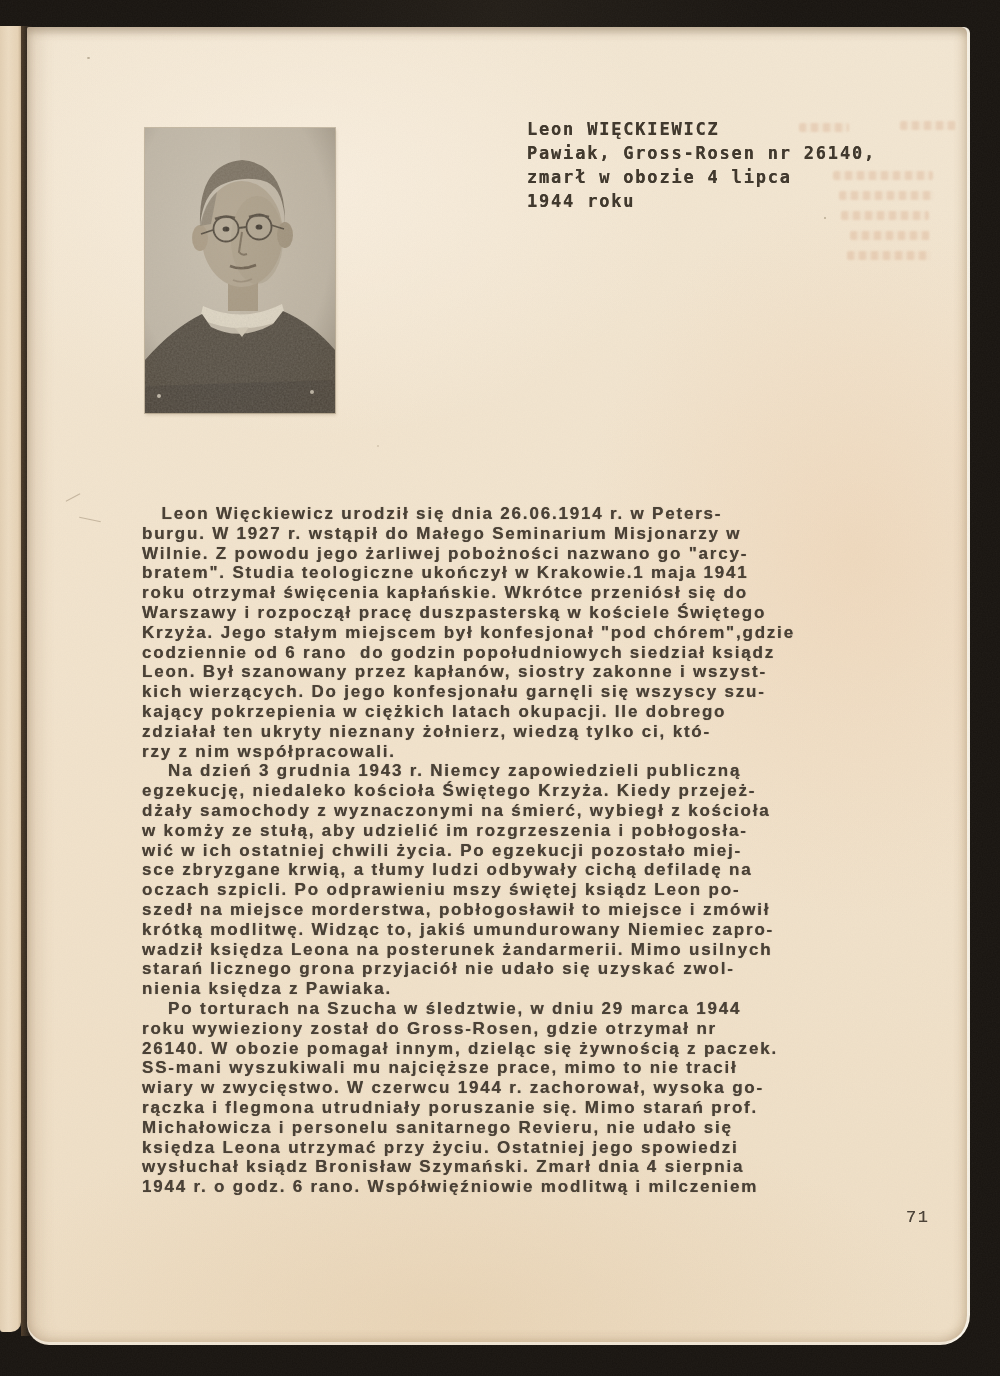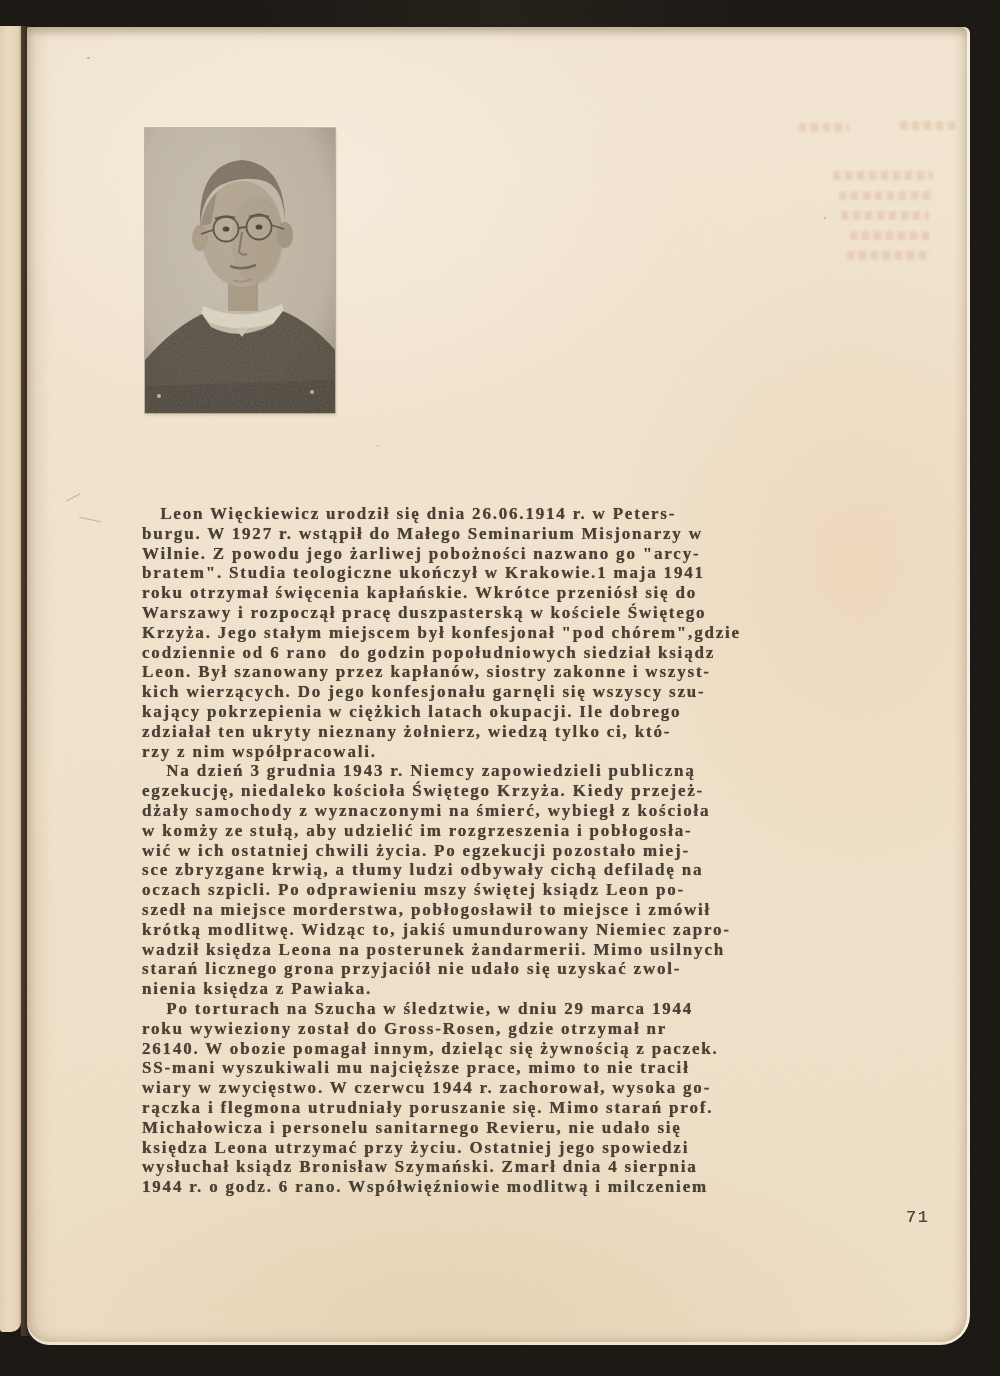--- a/index.html
+++ b/index.html
@@ -51,21 +51,21 @@
     font-size:17px;font-weight:700;line-height:24px;letter-spacing:1.8px;
     color:#3e362b;white-space:pre;
     text-shadow:0 0 .6px rgba(62,54,43,.85);
   }
   
   .body-text{position:absolute;left:115px;top:477px;}
   .body-text pre{
     margin:0;font-size:17px;font-weight:700;line-height:19.8px;letter-spacing:1.8px;
     color:#473e33;white-space:pre;
     text-shadow:0 0 .7px rgba(71,62,51,.8);
-    font-family:Liberation Serif, serif;
+    font-family:Liberation Sans, sans-serif;
   }
   .page-number{
     position:absolute;left:879px;top:1181px;
     font-size:17px;font-weight:400;letter-spacing:1.5px;color:#4a4136;
     text-shadow:0 0 .6px rgba(74,65,54,.8);
   }
   
   .show-through{position:absolute;left:0;top:0;}
   .st-line{
     position:absolute;height:9px;border-radius:2px;
@@ -139,20 +139,24 @@
         <path d="M90,200 l7,9 7,-10 z" fill="#d9d0bd"></path>
 
         <circle cx="14" cy="268" r="2" fill="#efe7d6"></circle>
         <circle cx="167" cy="264" r="2" fill="#efe7d6"></circle>
 
         <rect x="0" y="0" width="190" height="285" fill="url(#vign)"></rect>
         <rect x="0" y="0" width="190" height="285" filter="url(#photograin)" opacity="0.5"></rect>
       </svg>
     </div>
 
+    <pre class="caption">Leon WIĘCKIEWICZ
+Pawiak, Gross-Rosen nr 26140,
+zmarł w obozie 4 lipca
+1944 roku</pre>
 
     <div class="show-through">
       <div class="st-line" style="left:772px;top:96px;width:50px;"></div>
       <div class="st-line" style="left:873px;top:94px;width:56px;"></div>
       <div class="st-line" style="left:806px;top:144px;width:100px;"></div>
       <div class="st-line" style="left:812px;top:164px;width:95px;"></div>
       <div class="st-line" style="left:814px;top:184px;width:88px;"></div>
       <div class="st-line" style="left:823px;top:204px;width:80px;"></div>
       <div class="st-line" style="left:820px;top:224px;width:84px;"></div>
     </div>

